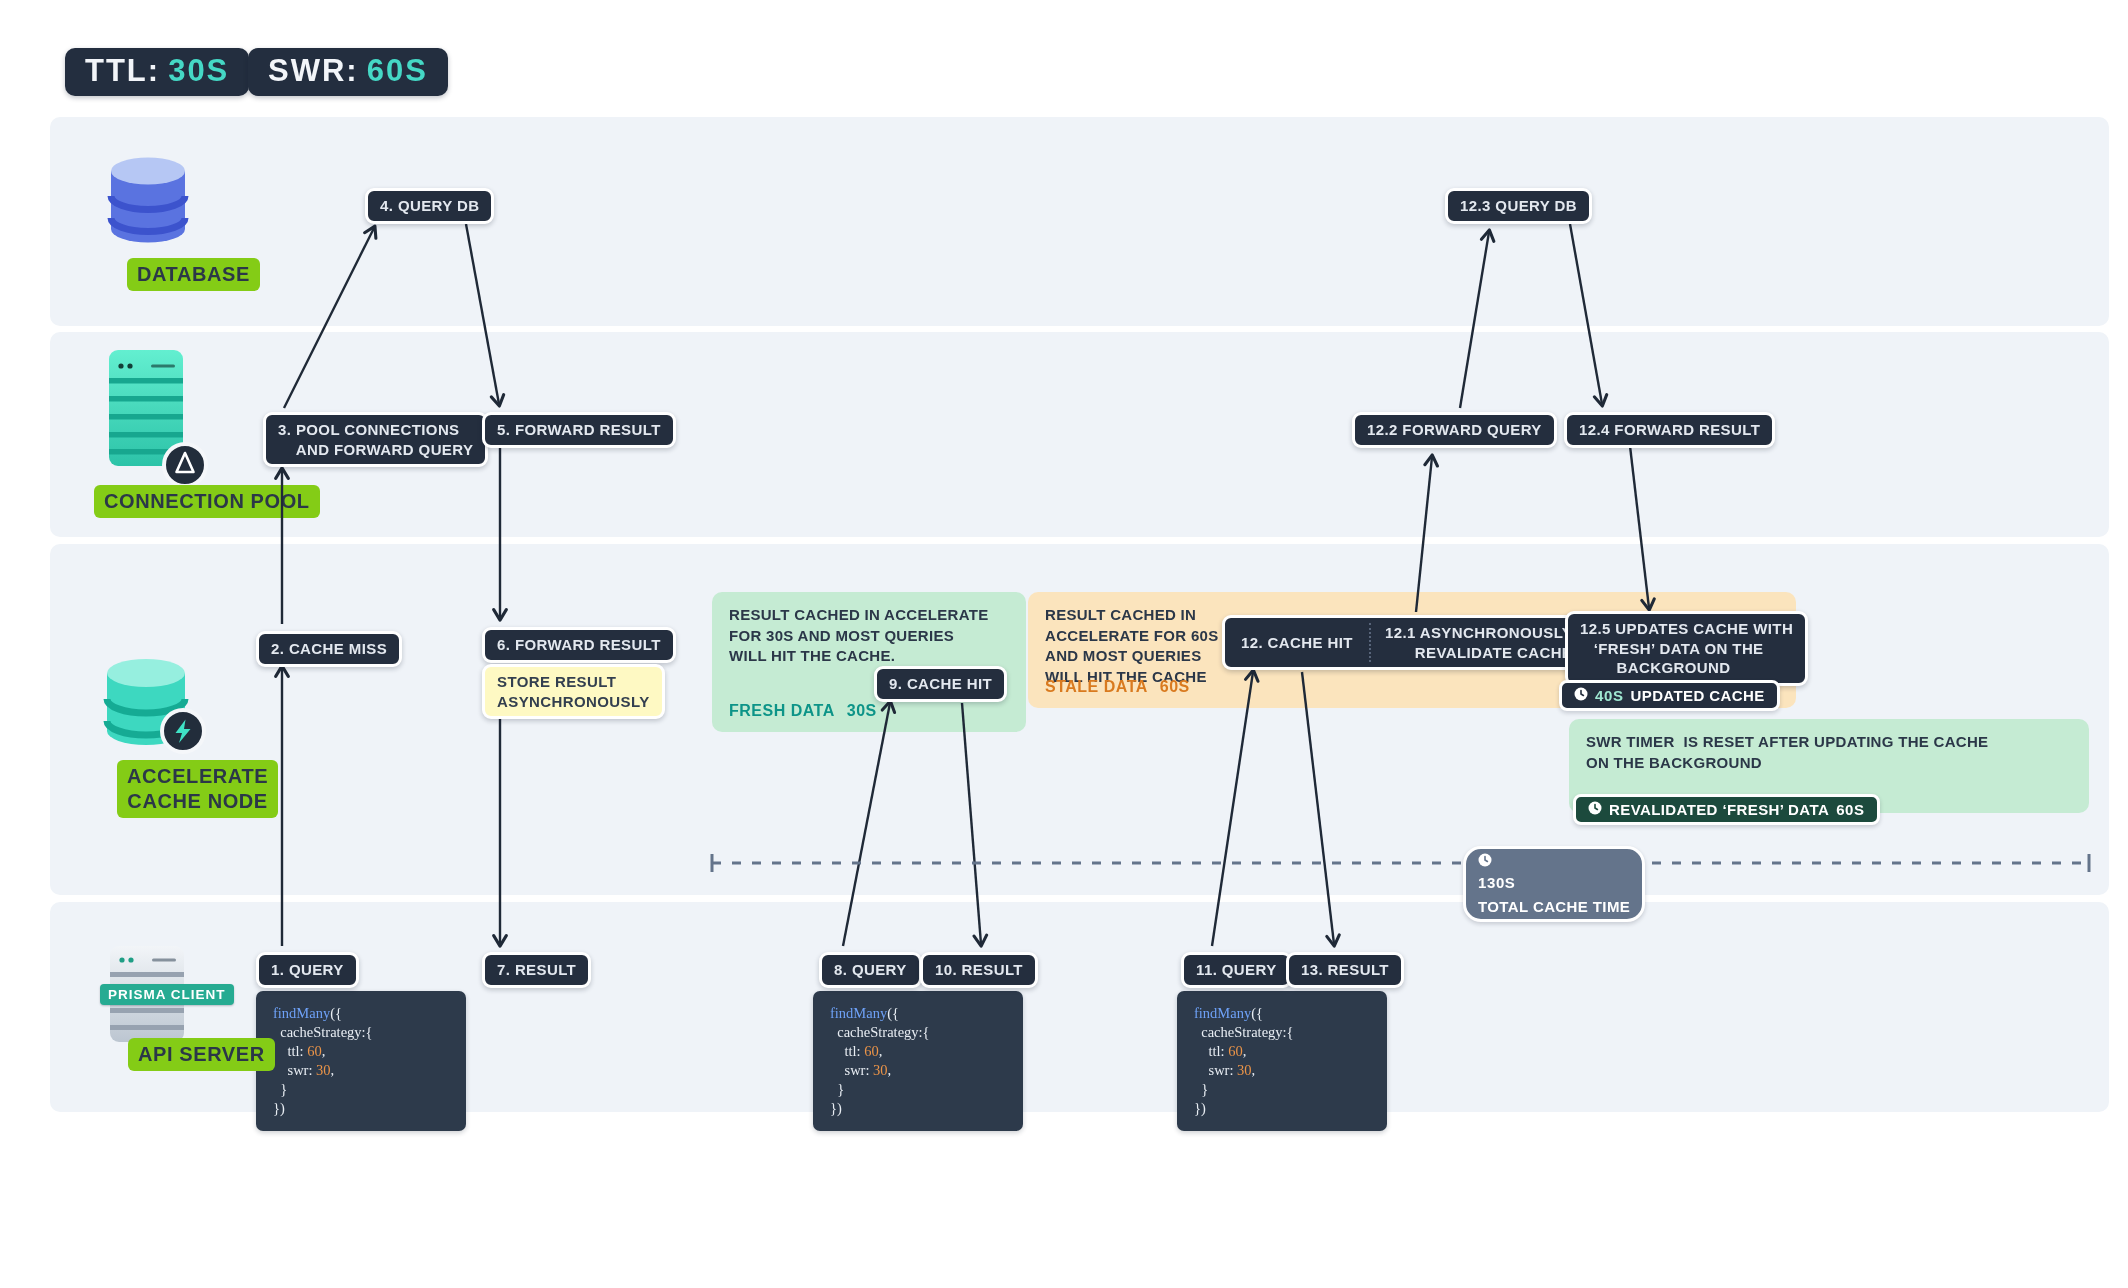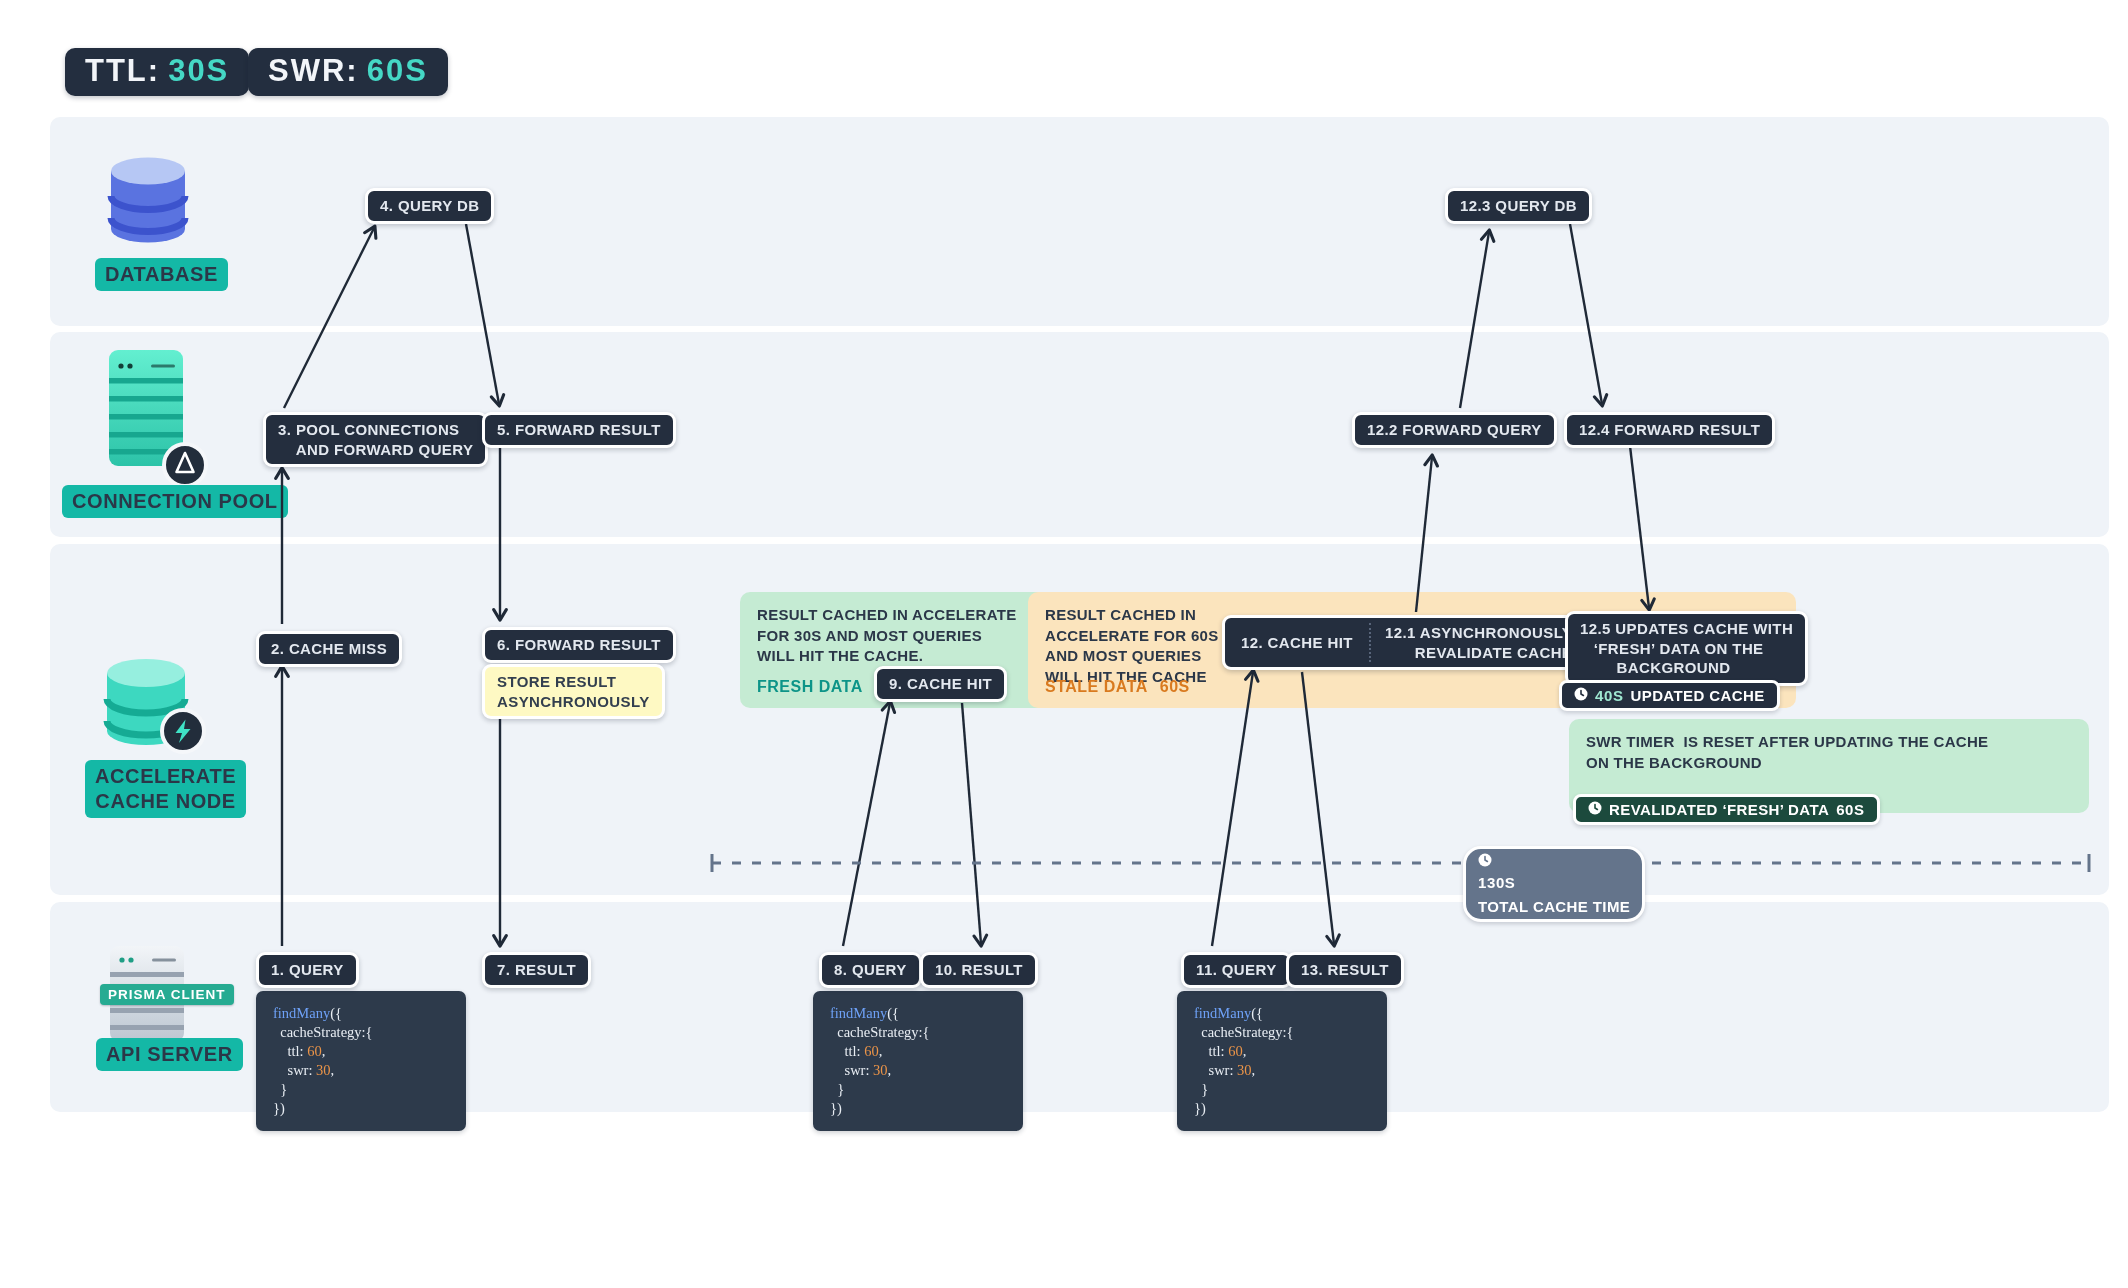--- a/index.html
+++ b/index.html
@@ -5,23 +5,23 @@
   * { margin:0; padding:0; box-sizing:border-box; }
   html,body { background:#fff; }
   .canvas {
     position:relative; width:2128px; height:1288px; background:#ffffff;
     font-family:"Liberation Sans", sans-serif; overflow:hidden;
   }
   .lane {
     position:absolute; left:50px; width:2059px; background:#eff3f8; border-radius:10px;
   }
   .lane-label {
-    position:absolute; background:#14b8a6; border-radius:6px; padding:4px 10px;
+    position:absolute; background:#84cc16; border-radius:6px; padding:4px 10px;
     font-size:20px; font-weight:bold; color:#2b3748; letter-spacing:0.6px;
-    white-space:pre; text-align:center; line-height:1.25; z-index:3;
+    white-space:pre; text-align:center; line-height:1.25; z-index:3;margin-left:32px;
   }
   .hdr-badge {
     position:absolute; background:#232e3f; border-radius:10px; padding:5px 20px 7px;
     font-size:31px; font-weight:bold; letter-spacing:2px; color:#f2f5f9; z-index:3;
     box-shadow:0 2px 5px rgba(15,23,42,.25);
   }
   .hdr-badge .val { color:#45d8c5; margin-left:8px; }
   .step {
     position:absolute; background:#242e3e; color:#e3e8ef; border:3px solid #fff;
     border-radius:9px; padding:5px 12px; font-size:15px; font-weight:bold;
@@ -145,21 +145,21 @@
     <rect x="2" y="46" width="74" height="5" fill="#97a2b0"></rect>
     <rect x="2" y="64" width="74" height="5" fill="#97a2b0"></rect>
     <rect x="2" y="81" width="74" height="5" fill="#97a2b0"></rect>
     <circle cx="14" cy="16" r="2.6" fill="#1f9e85"></circle>
       <circle cx="23" cy="16" r="2.6" fill="#1f9e85"></circle>
     <rect x="44" y="14.5" width="24" height="3" rx="1.5" fill="#5b6977" opacity=".7"></rect>
   </svg>
   <div class="client-badge" style="left:100px;top:984px">PRISMA CLIENT</div>
   <div class="lane-label" style="left:96px;top:1038px">API SERVER</div>
 
-  <div class="info-box green" style="left:740px;top:592px;width:314px;height:116px">
+  <div class="info-box green" style="left:712px;top:592px;width:314px;height:140px">
     <div class="info-text">RESULT CACHED IN ACCELERATE
 FOR 30S AND MOST QUERIES
 WILL HIT THE CACHE.</div>
     <div class="info-tag teal"><span>FRESH DATA</span><span class="tag-val">30S</span></div>
   </div>
   <div class="info-box orange" style="left:1028px;top:592px;width:768px;height:116px">
     <div class="info-text">RESULT CACHED IN
 ACCELERATE FOR 60S
 AND MOST QUERIES
 WILL HIT THE CACHE</div>

